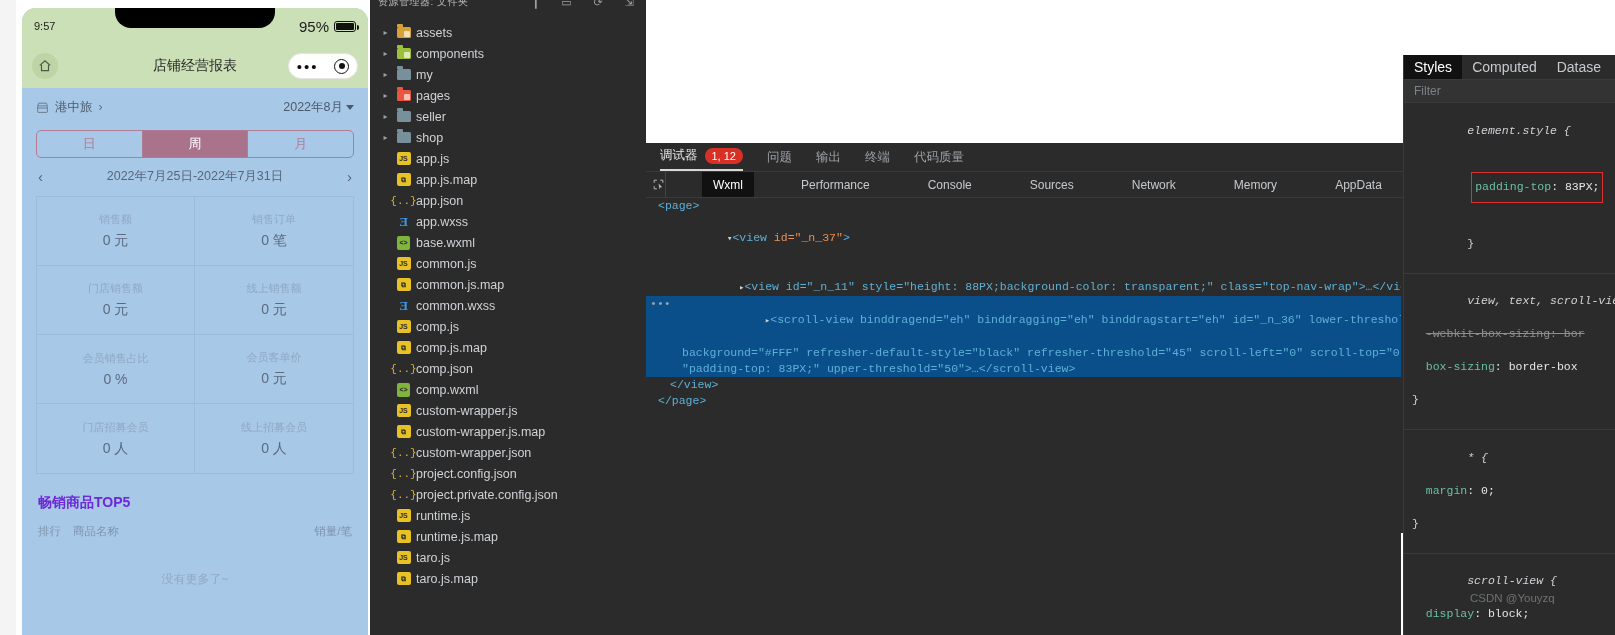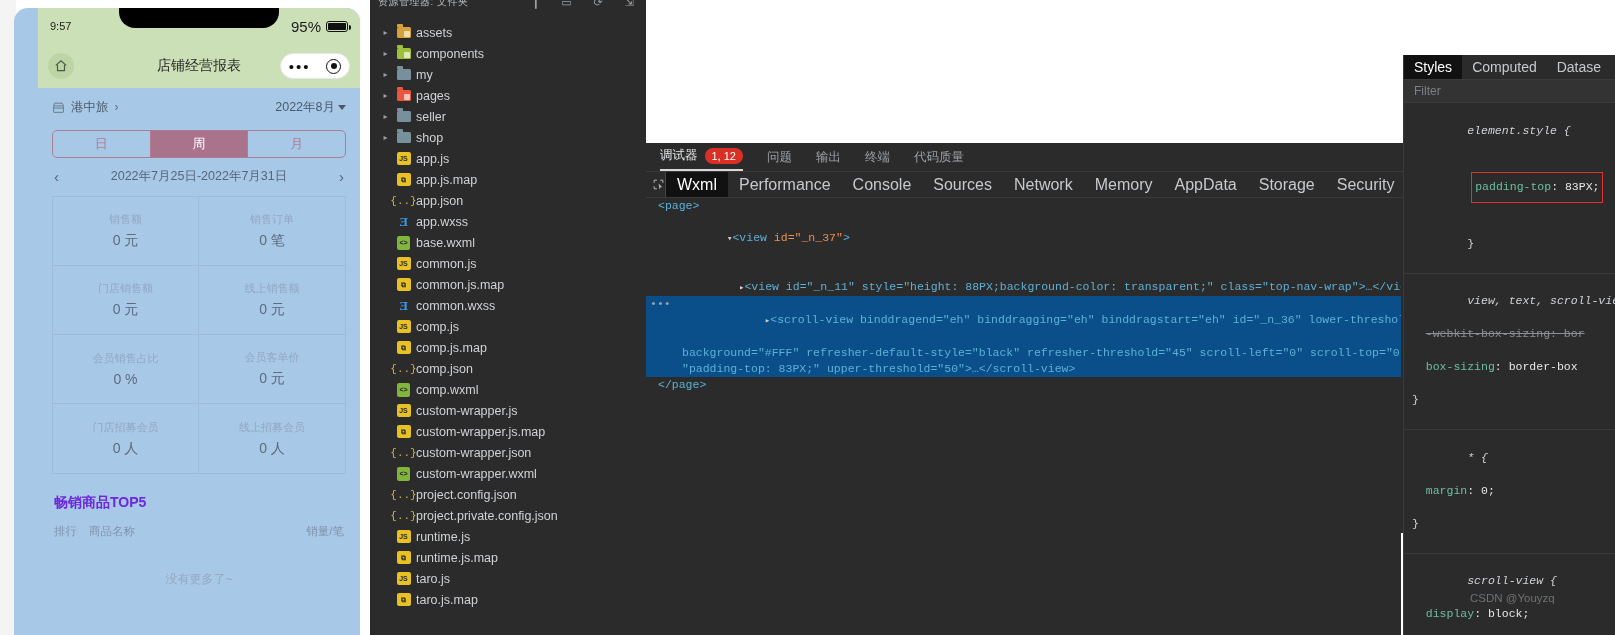--- a/index.html
+++ b/index.html
@@ -11,22 +11,22 @@
   }
   .root { position:relative; width:1615px; height:635px; }
 
   
   .sim-col {
     position:absolute; left:0; top:0; width:370px; height:635px;
     background:#ffffff;
   }
   .sim-stripe { position:absolute; left:0; top:0; width:16px; height:635px; background:#f4f4f4; }
   .phone {
-    position:absolute; left:14px; top:8px; width:346px; height:627px;
-    background:#a8c8e8; border-radius:14px 14px 0 0; overflow:hidden;padding-left:24px;
+    position:absolute; left:22px; top:8px; width:346px; height:627px;
+    background:#a8c8e8; border-radius:14px 14px 0 0; overflow:hidden;
   }
   .status-bar {
     position:relative; height:36px; background:#cbe0b6;
     display:flex; align-items:center; justify-content:space-between;
     padding:0 12px; color:#1c1c1c; font-size:11px;
   }
   .notch {
     position:absolute; left:50%; transform:translateX(-50%); top:-8px;
     width:160px; height:28px; background:#000; border-radius:0 0 16px 16px;
   }
@@ -175,21 +175,21 @@
 
   .dt-tabs2 {
     height:26px; display:flex; align-items:stretch; background:#2b2b2b;
     border-bottom:1px solid #3a3a3a; padding-left:6px;
   }
   .inspect-btn {
     width:28px; display:flex; align-items:center; justify-content:center;
     color:#9aa0a6; border-right:1px solid #444;
   }
   .dt2 {
-    display:flex; align-items:center; padding:0 11px; font-size:16px; color:#c6c9cd;
+    display:flex; align-items:center; padding:0 11px; font-size:12px; color:#c6c9cd;margin-left:36px;
   }
   .dt2.active { background:#111; color:#ffffff; }
 
   .dom-area {
     position:absolute; left:0; top:55px; width:755px; height:437px;
     background:#2b2b2b; overflow:hidden;
     font-family:"Liberation Mono", monospace; font-size:11.5px; line-height:16px;
   }
   .dom-line { white-space:pre; padding-left:12px; color:#9aa0a6; }
   .sel-block { background:#0b4f8a; position:relative; padding-left:12px; }
@@ -492,27 +492,20 @@
             <span class="badge-map">⧉</span>
           </span>
           <span class="tname">custom-wrapper.js.map</span>
         </div>
         <div class="tnode">
           <span class="tw"></span>
           <span class="ficon">
             <span class="badge-json">{..}</span>
           </span>
           <span class="tname">custom-wrapper.json</span>
-        </div>
-        <div class="tnode">
-          <span class="tw"></span>
-          <span class="ficon">
-            <span class="badge-wxml">&lt;&gt;</span>
-          </span>
-          <span class="tname">custom-wrapper.wxml</span>
         </div>
         <div class="tnode">
           <span class="tw"></span>
           <span class="ficon">
             <span class="badge-json">{..}</span>
           </span>
           <span class="tname">project.config.json</span>
         </div>
         <div class="tnode">
           <span class="tw"></span>
@@ -602,20 +595,21 @@
           <div style="position:relative;">
             <span class="gut" style="position:absolute;left:-8px;color:#9aa0a6">•••</span>
           </div>
           <div style="white-space:pre; padding-left:24px; margin-top:-16px;">
             <span class="arrow-tw">▸</span><span class="tg">&lt;scroll-view binddragend="eh" binddragging="eh" binddragstart="eh" id="_n_36" lower-threshold="50" refresher-</span>
           </div>
           <div class="tg" style="white-space:pre; padding-left:24px;">background="#FFF" refresher-default-style="black" refresher-threshold="45" scroll-left="0" scroll-top="0" style=</div>
           <div class="tg" style="white-space:pre; padding-left:24px;">"padding-top: 83PX;" upper-threshold="50"&gt;…&lt;/scroll-view&gt;</div>
         </div>
 
+        <div class="dom-line tg" style="padding-left:24px">&lt;/view&gt;</div>
         <div class="dom-line tg">&lt;/page&gt;</div>
       </div>
     </div>
 
     <div class="styles-pane">
       <div class="st-tabs">
         <div class="st-tab active">Styles</div>
         <div class="st-tab">Computed</div>
         <div class="st-tab">Datase</div>
       </div>

